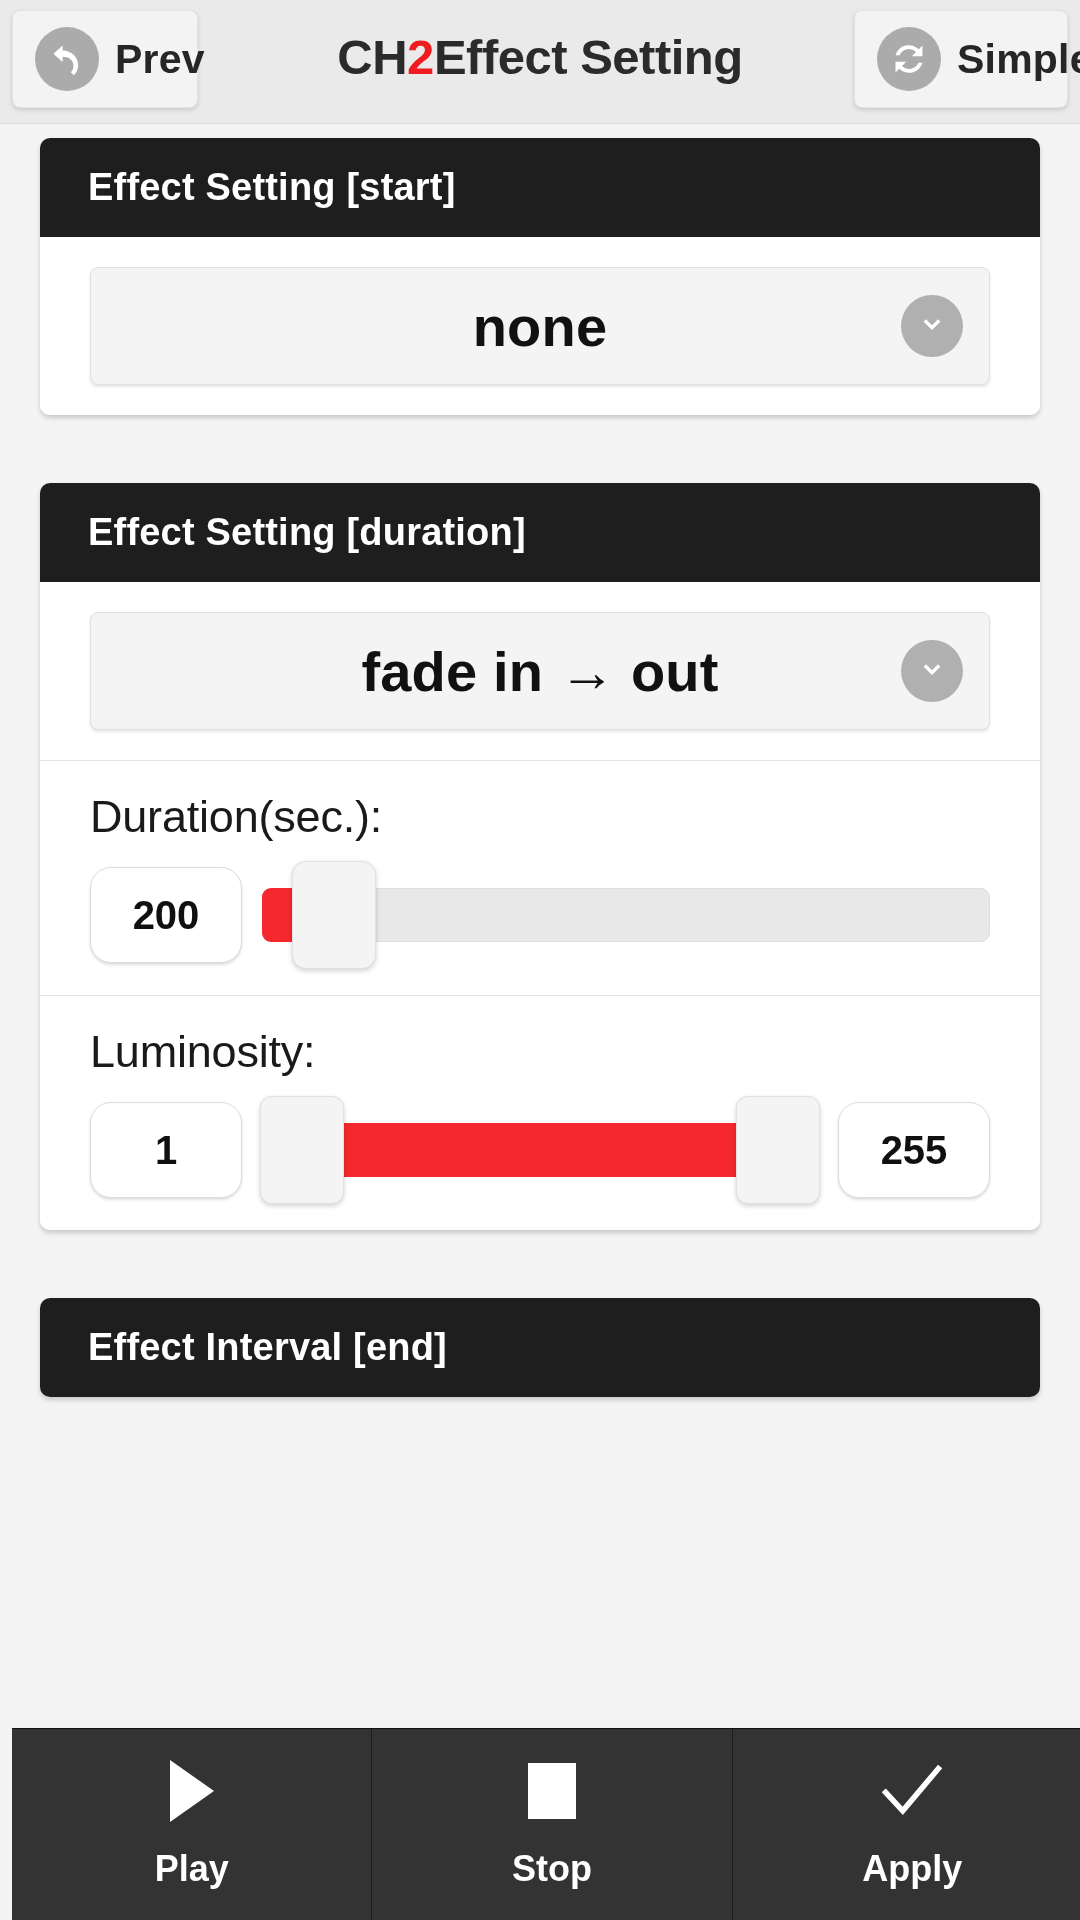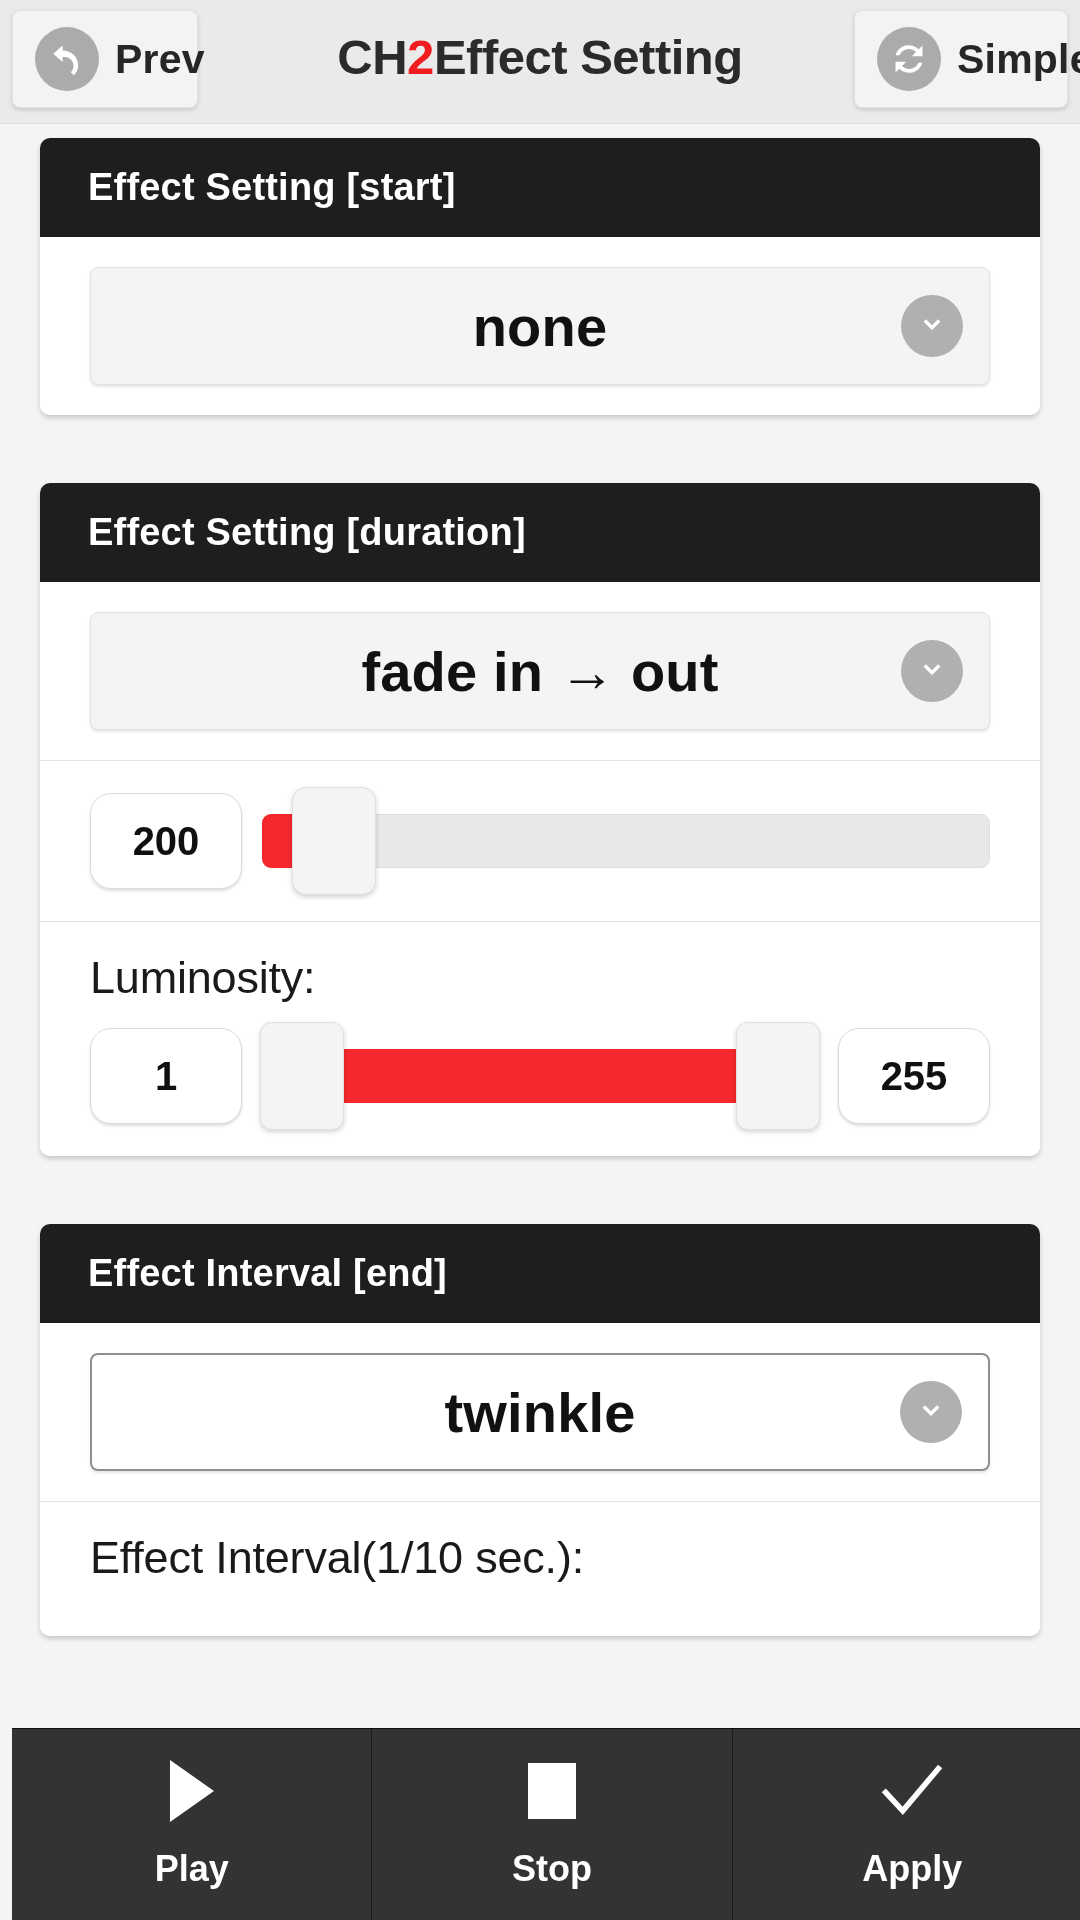--- a/index.html
+++ b/index.html
@@ -323,20 +323,21 @@
             <span class="spinner-value">fade in → out</span>
             <span class="spinner-caret">
               <svg width="36" height="36" viewBox="0 0 24 24">
                 <path d="M6.4 9.1l5.6 5.6 5.6-5.6-1.6-1.6-4 4-4-4z" fill="#ffffff"></path>
               </svg>
             </span>
           </div>
         </div>
 
         <div class="row">
+          <div class="field-label">Duration(sec.):</div>
           <div class="slider-row">
             <div class="valbox">200</div>
             <div class="slider-wrap">
               <div class="track" style="left:2px; right:0;"></div>
               <div class="fill" style="left:2px; width:88px;"></div>
               <div class="thumb round" style="left:32px;"></div>
             </div>
           </div>
         </div>
 
@@ -352,38 +353,20 @@
             </div>
             <div class="valbox">255</div>
           </div>
         </div>
 
       </div>
     </div>
 
     <div class="card">
       <div class="card-header">Effect Interval [end]</div>
-      <div class="card-body">
-
-        <div class="row">
-          <div class="spinner focused">
-            <span class="spinner-value">twinkle</span>
-            <span class="spinner-caret">
-              <svg width="36" height="36" viewBox="0 0 24 24">
-                <path d="M6.4 9.1l5.6 5.6 5.6-5.6-1.6-1.6-4 4-4-4z" fill="#ffffff"></path>
-              </svg>
-            </span>
-          </div>
-        </div>
-
-        <div class="row">
-          <div class="field-label">Effect Interval(1/10 sec.):</div>
-        </div>
-
-      </div>
     </div>
 
   </div>
 
   <div class="bottombar">
 
     <div class="bottombar-btn">
       <span class="bb-icon">
         <span class="tri"></span>
       </span>

